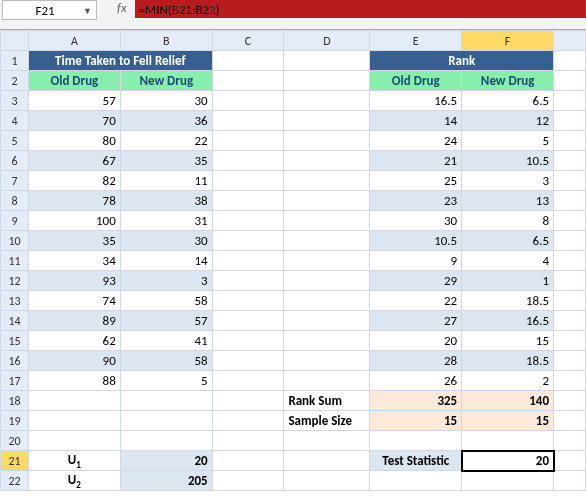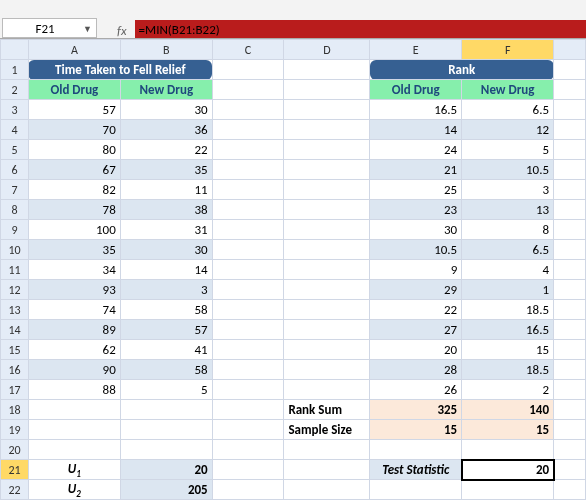--- a/index.html
+++ b/index.html
@@ -1,22 +1,22 @@
 <!DOCTYPE html>
 <html><head>
   <meta charset="utf-8">
   <style>
     * { box-sizing: border-box; margin: 0; padding: 0; }
     body { font-family: Calibri, Arial, sans-serif; font-size: 13px; background: #fff; }
     
     .formula-bar {
       display: flex;
-      align-items: flex-end;
+      align-items: flex-start;
       border-bottom: 1px solid #aaa;
-      height: 39px;
+      height: 30px;
       background: #f3f3f3;
     }
     .name-box {
       width: 95px;
       border: 1px solid #bbb;
       background: #fff;
       height: 20px;
       display: flex;
       align-items: center;
       padding: 0 4px;
@@ -66,33 +66,32 @@
     .col-D { width: 86px; }
     .col-E { width: 92px; }
     .col-F { width: 92px; }
     .col-G { width: 32px; }
     
     .hdr-dark {
       background: #366092;
       color: #fff;
       font-weight: bold;
       text-align: center;
-      border-radius: 6px;
     }
     .hdr-light {
       background: #86efac;
       color: #1f497d;
       font-weight: bold;
       text-align: center;
     }
     .band { background: #dce6f1; }
     .peach { background: #fce9da; }
     .blue-cell { background: #dce6f1; }
     .tl-bold { font-weight: bold; text-align: left; }
-    .tc-bold { font-weight: bold; text-align: center; font-style: italic; }
+    .tc-bold { font-weight: bold; text-align: center; }
     .sub { font-size: 9px; vertical-align: sub; }
     
     .active-cell { outline: 2px solid #000; outline-offset: -1px; }
     
     .corner { width: 28px; background: #e4ecf7; }
   </style>
 </head>
 <body>
 
 <div class="formula-bar">

